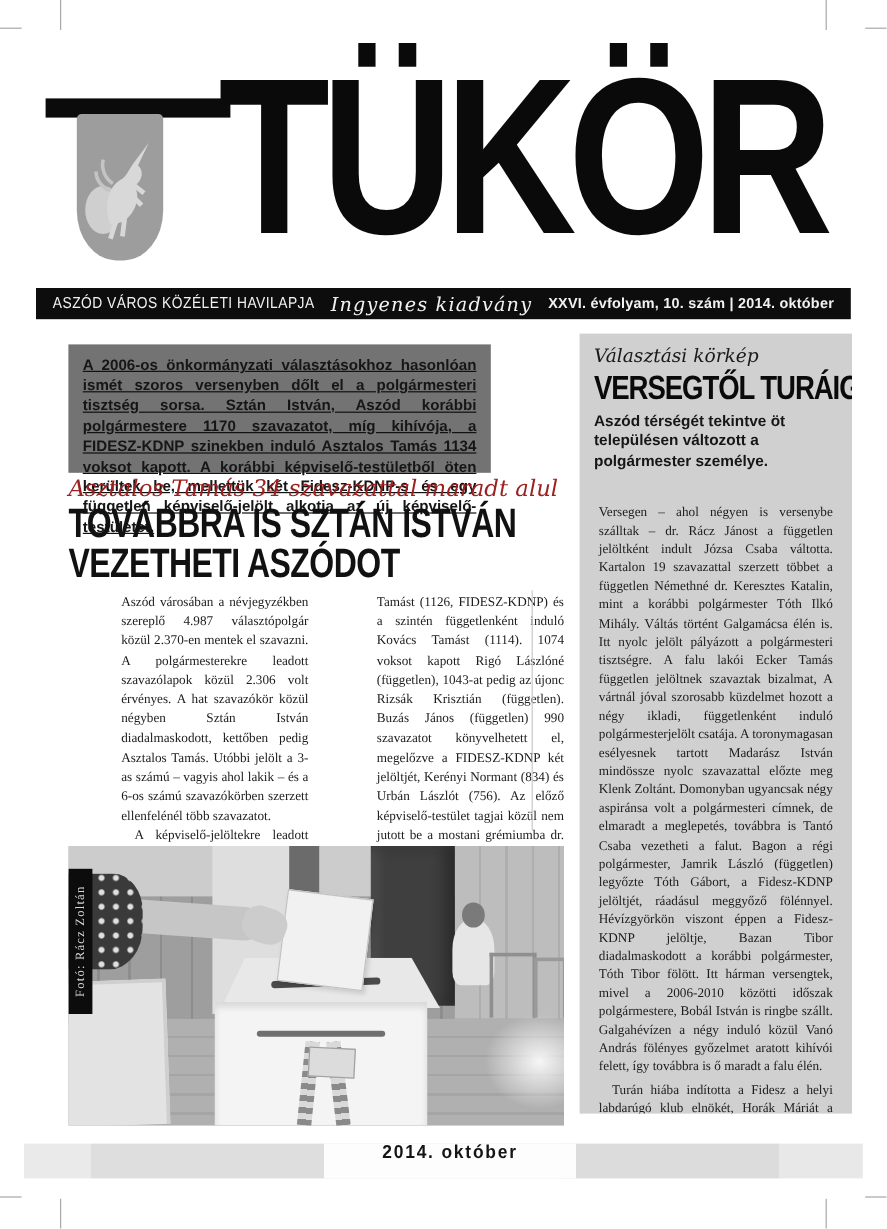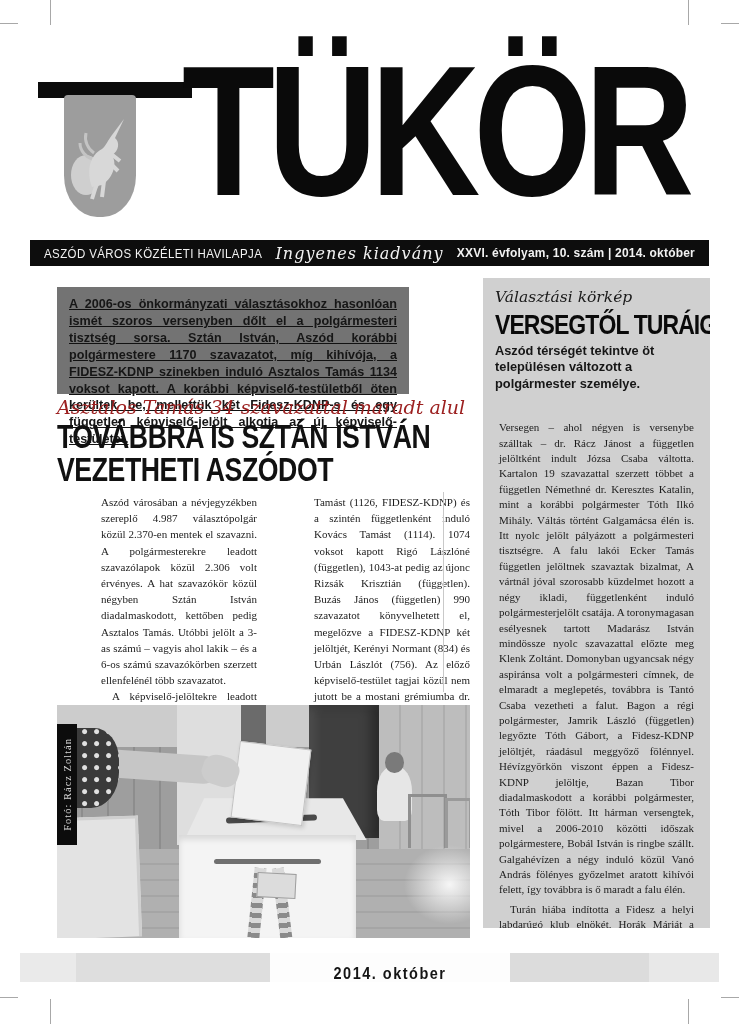--- a/index.html
+++ b/index.html
@@ -96,22 +96,22 @@
     transform:rotate(18deg);}
   .sleeve{left:0;top:10%;width:15%;height:34%;border-radius:0 40% 45% 0;
     background:radial-gradient(circle at 30% 30%,#e0e0e0 2px,transparent 3px) 0 0/12px 12px,#3a3a3a;}
   .credit-strip{left:0;top:8%;width:20px;height:52%;background:#0c0c0c;display:flex;
     align-items:center;justify-content:center;}
   .credit-text{writing-mode:vertical-rl;transform:rotate(180deg);color:#d8d8d8;
     font-family:"Liberation Serif",serif;font-size:10.5px;letter-spacing:1px;white-space:nowrap;}
   
   .footer-bar{position:absolute;left:20px;top:953px;width:699px;height:29px;
     background:linear-gradient(90deg,#eaeaea 0 8%,#dedede 8% 36%,#e6e6e6 36%,#e6e6e6 64%,#dcdcdc 64% 90%,#e8e8e8 90%);}
-  .footer-white{position:absolute;left:250px;top:0;width:240px;height:29px;background:#fdfdfd;
-    display:flex;align-items:flex-end;justify-content:center;}
+  .footer-white{position:absolute;left:250px;top:0;width:210px;height:29px;background:#fdfdfd;
+    display:flex;align-items:flex-start;justify-content:center;}
   .footer-date{font-family:"Liberation Sans",sans-serif;font-weight:700;font-size:14.5px;
     letter-spacing:1.5px;color:#151515;transform:scaleY(1.08);}
 </style>
 </head>
 <body>
 
 <div class="page">
 
   <div class="crop" style="left:50px;top:0;width:1px;height:25px;"></div>
   <div class="crop" style="left:0;top:23px;width:18px;height:1px;"></div>

